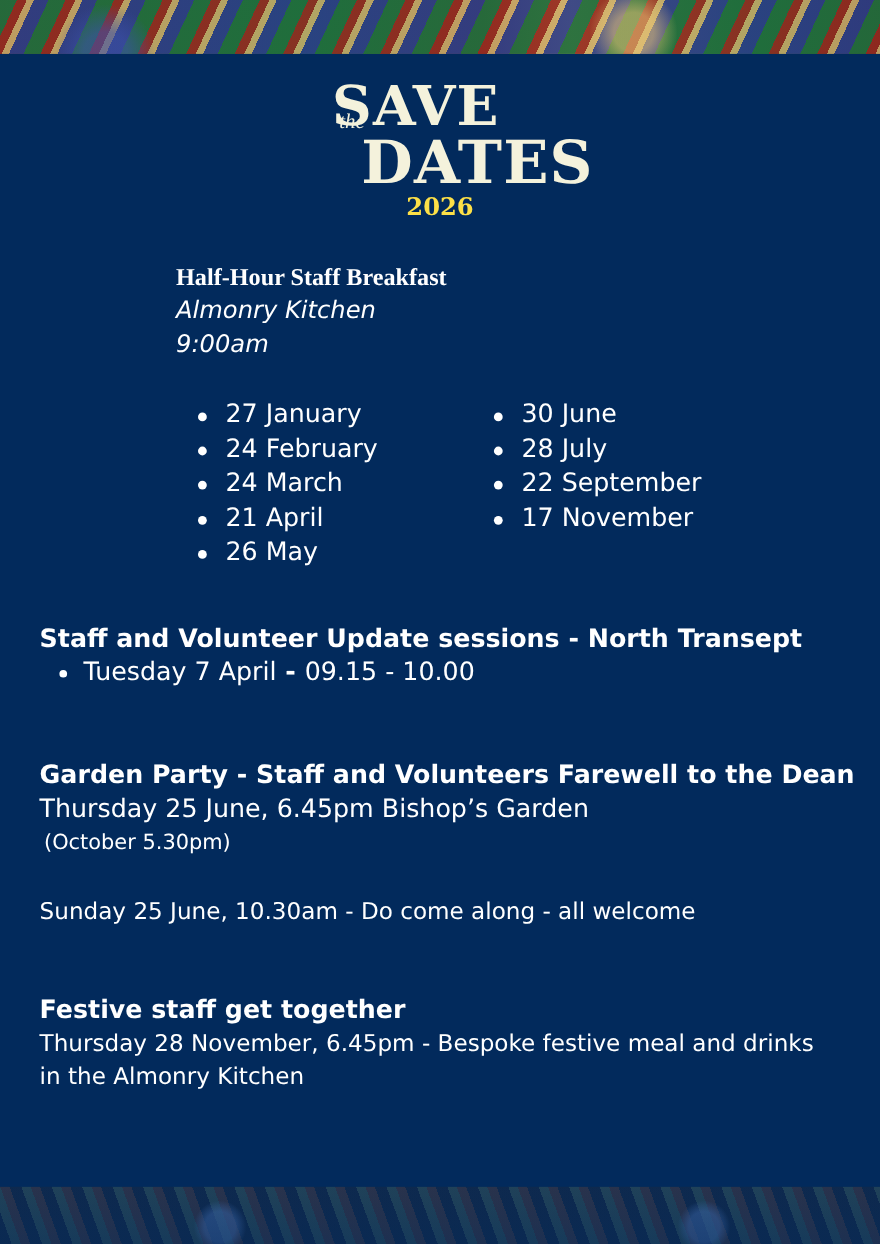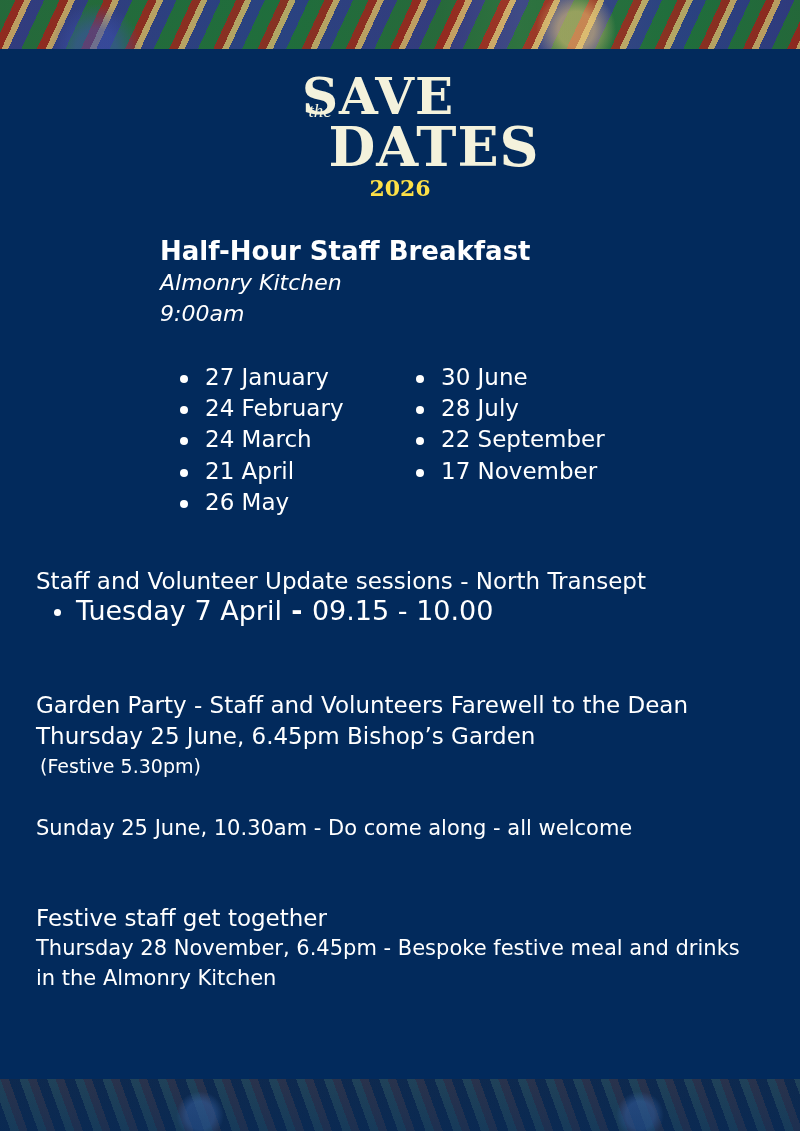--- a/index.html
+++ b/index.html
@@ -50,39 +50,39 @@
       position: absolute; left: 0; width: 800px; top: 58px;
       font-size: 54px; font-weight: bold; letter-spacing: 1px; line-height: 54px; padding-left: 34px;
     }
     .title-year {
       position: absolute; left: 0; width: 800px; top: 114px;
       font-size: 22px; font-weight: bold; color: #fde047; line-height: 24px;
     }
     .breakfast {
       position: absolute; left: 160px; top: 236px;
     }
-    .breakfast .h { font-size: 26px; font-weight: bold; line-height: 31px; }
+    .breakfast .h { font-size: 22px; font-weight: bold; line-height: 31px; font-family: Liberation Serif, serif; }
     .breakfast .i { font-size: 22px; font-style: italic; line-height: 31px; }
     .dates-cols {
-      position: absolute; left: 180px; top: 362px; display: flex;
+      position: absolute; left: 180px; top: 362px; display: flex; gap: 33px;
     }
     .dates-col { list-style: none; margin: 0; padding: 0; width: 236px; }
     .dates-col li {
       font-size: 23px; line-height: 31.2px; position: relative; padding-left: 25px;
     }
     .dates-col li::before {
       content: ""; position: absolute; left: 0; top: 13px;
       width: 8px; height: 8px; border-radius: 50%; background: #fff;
     }
     .section { position: absolute; left: 36px; }
-    .section .sh { font-size: 23px; font-weight: normal; line-height: 30px; white-space: nowrap; }
+    .section .sh { font-size: 23px; font-weight: bold; line-height: 30px; white-space: nowrap; }
     .section .sl { font-size: 21px; line-height: 30px; white-space: nowrap; }
     .section .ss { font-size: 19px; line-height: 28px; white-space: nowrap; }
     .bullets { list-style: none; margin: 0; padding: 0 0 0 16px; }
-    .bullets li { font-size: 27px; line-height: 30px; position: relative; padding-left: 24px; white-space: nowrap; }
+    .bullets li { font-size: 23px; line-height: 30px; position: relative; padding-left: 24px; white-space: nowrap; }
     .bullets li::before {
       content: ""; position: absolute; left: 2px; top: 13px;
       width: 7px; height: 7px; border-radius: 50%; background: #fff;
     }
     .bold-dash { font-weight: bold; }
   </style>
 </head>
 <body>
 
 <div class="band-top"></div>
@@ -119,21 +119,21 @@
 <div class="section" style="top:566px;">
   <div class="sh">Staff and Volunteer Update sessions - North Transept</div>
   <ul class="bullets">
     <li><span>Tuesday 7 April</span><span class="bold-dash"> - </span><span>09.15 - 10.00</span></li>
   </ul>
 </div>
 
 <div class="section" style="top:690px;">
   <div class="sh">Garden Party - Staff and Volunteers Farewell to the Dean</div>
   <div class="sl" style="font-size:23px;line-height:32px;">Thursday 25 June, 6.45pm Bishop’s Garden</div>
-  <div class="ss" style="padding-left:4px;">(Festive 5.30pm)</div>
+  <div class="ss" style="padding-left:4px;">(October 5.30pm)</div>
 </div>
 
 <div class="section" style="top:813px;">
   <div class="sl">Sunday 25 June, 10.30am - Do come along - all welcome</div>
 </div>
 
 <div class="section" style="top:903px;">
   <div class="sh">Festive staff get together</div>
   <div class="sl">Thursday 28 November, 6.45pm - Bespoke festive meal and drinks</div>
   <div class="sl">in the Almonry Kitchen</div>

